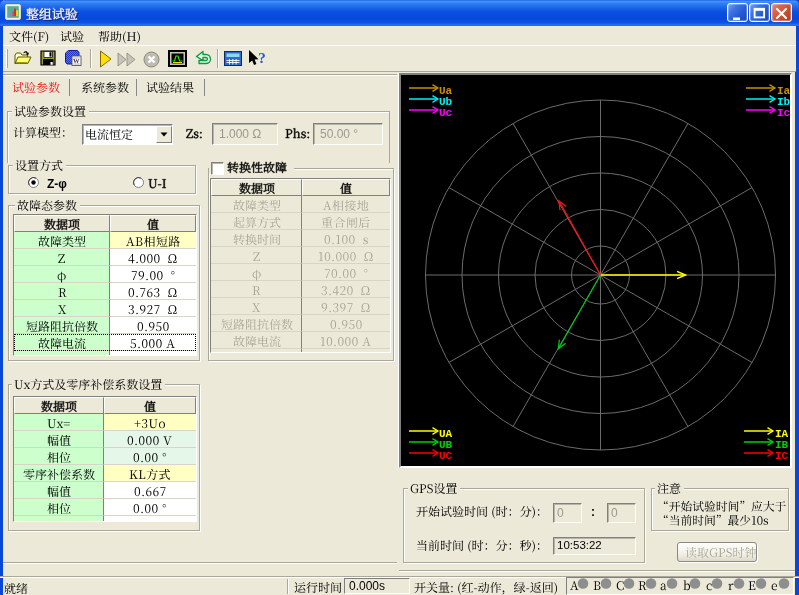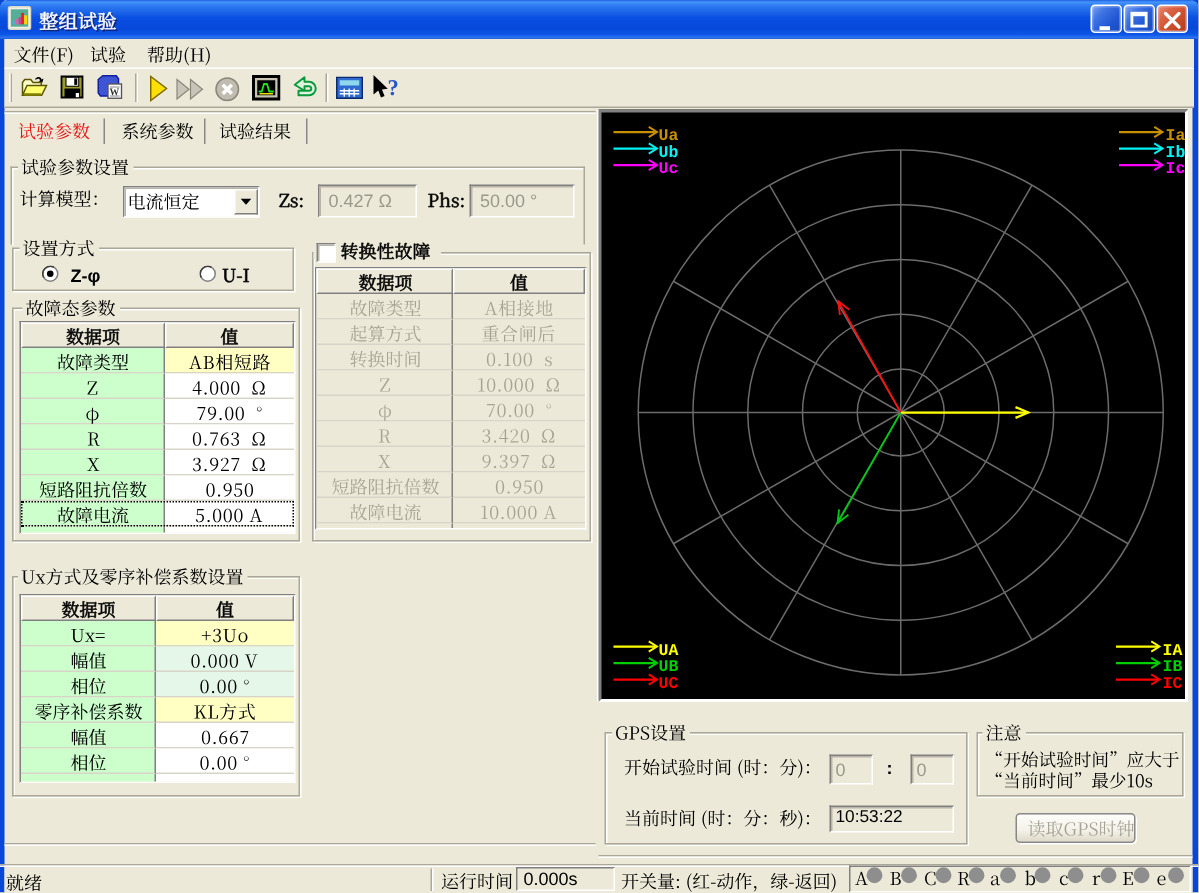--- a/index.html
+++ b/index.html
@@ -371,21 +371,21 @@
 <div class="abs" style="left:156px;top:126px;width:16px;height:17px;background:#ECE9D8;border:1px solid;border-color:#fff #808080 #808080 #fff"></div>
 <svg class="abs" style="left:160px;top:132px" width="8" height="5">
     <path d="M0.5 0.5 L7.5 0.5 L4 4.5 z" fill="#000"></path>
   </svg>
 <div class="lbl abs" style="left:186px;top:126px"><svg width="16.9" height="15.0" viewBox="0 -12 16.9 15" fill="#000" stroke-width=".45" stroke="#000" style="overflow:visible">
       <use href="#u5a" x="0.0"></use>
       <use href="#u73" x="7.3"></use>
       <use href="#u3a" x="12.9"></use>
     </svg></div>
 <div class="abs sunk2" style="left:212px;top:123px;width:66px;height:22px;background:#ECE9D8"></div>
-<div class="num" style="left:219px;top:127px;color:#9a9a8c">0.427 Ω</div>
+<div class="num" style="left:219px;top:127px;color:#9a9a8c">1.000 Ω</div>
 <div class="lbl abs" style="left:285px;top:126px"><svg width="25.2" height="15.0" viewBox="0 -12 25.2 15" fill="#000" stroke-width=".45" stroke="#000" style="overflow:visible">
       <use href="#u50" x="0.0"></use>
       <use href="#u68" x="7.7"></use>
       <use href="#u73" x="15.7"></use>
       <use href="#u3a" x="21.3"></use>
     </svg></div>
 <div class="abs sunk2" style="left:313px;top:123px;width:70px;height:22px;background:#ECE9D8"></div>
 <div class="num" style="left:320px;top:127px;color:#9a9a8c">50.00 °</div>
 <div class="abs etch" style="left:8px;top:165px;width:188px;height:29px"></div>
 <div class="abs" style="left:13px;top:158px;width:53px;height:15px;background:#ECE9D8"></div>

